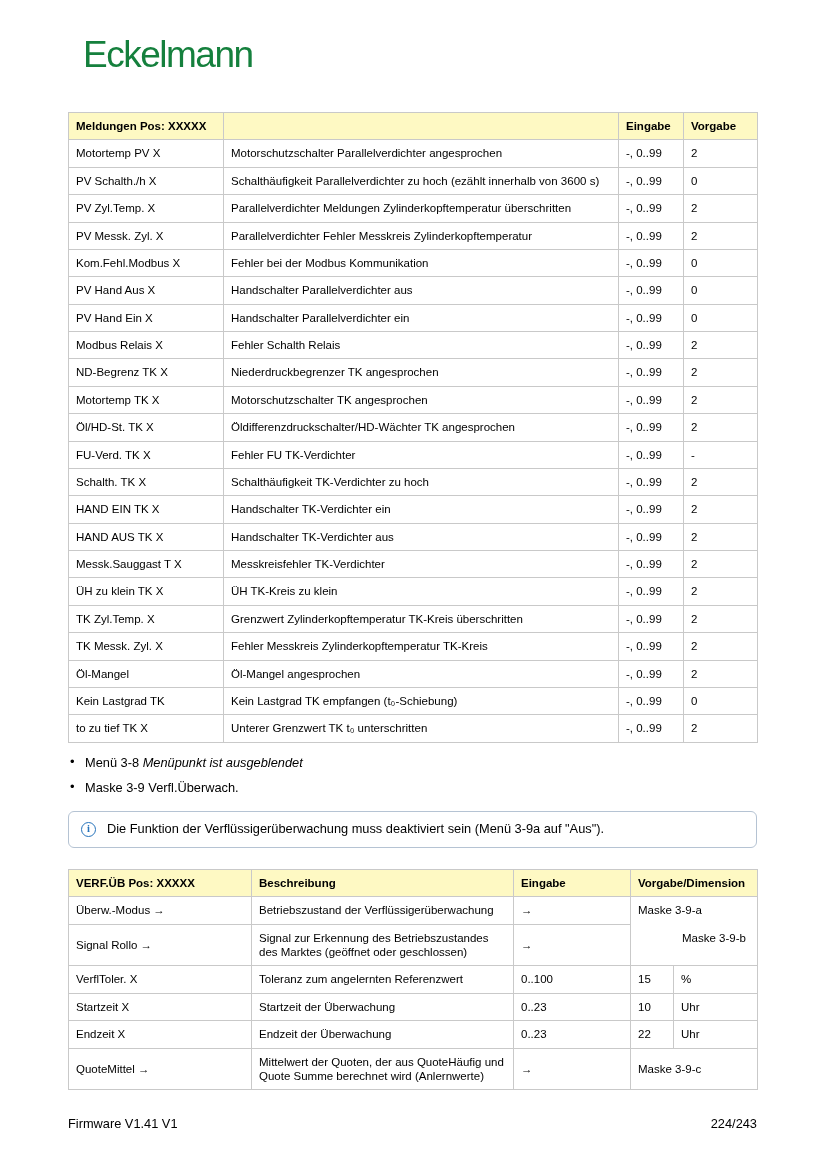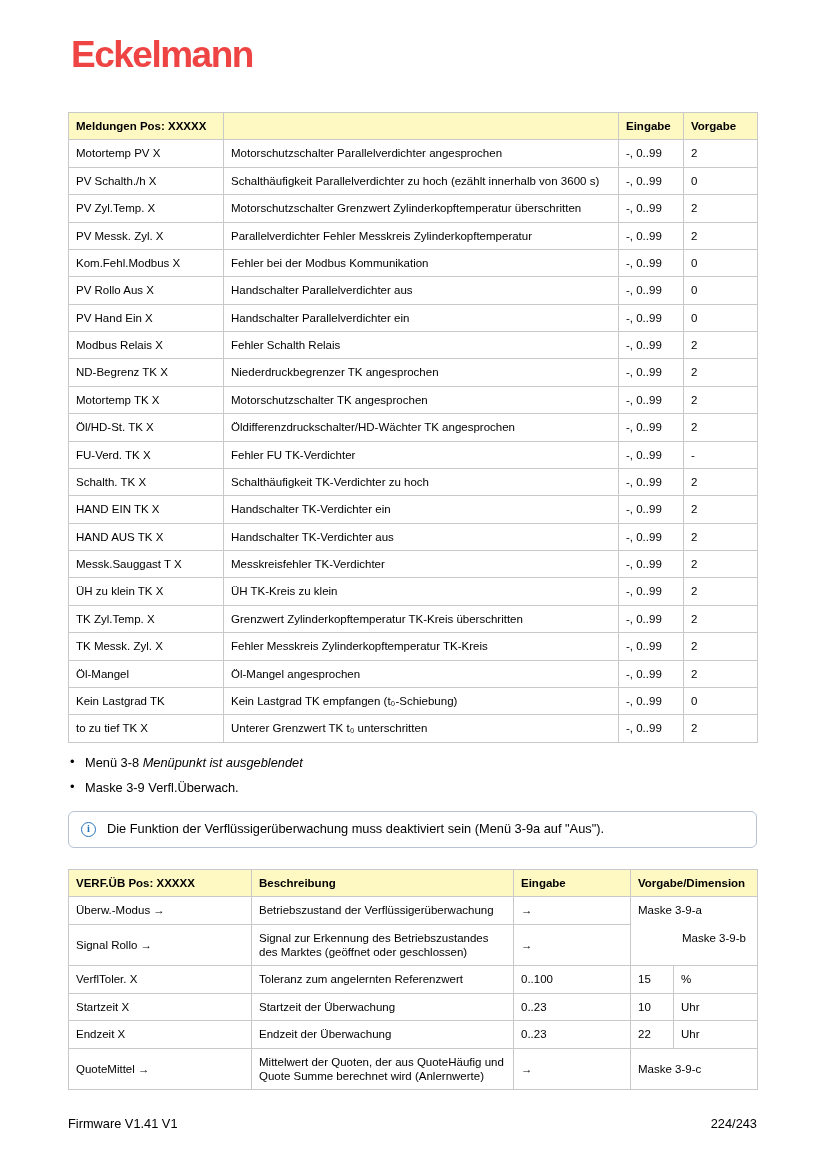--- a/index.html
+++ b/index.html
@@ -8,22 +8,22 @@
     width: 827px; height: 1169px;
     background: #ffffff;
     font-family: "Liberation Sans", sans-serif;
     color: #000000;
     position: relative;
     overflow: hidden;
   }
   .page { position: absolute; inset: 0; }
 
   .logo {
-    position: absolute; left: 71px; top: 36px;
-    font-size: 37px; font-weight: bold; color: #ef4444;
+    position: absolute; left: 83px; top: 36px;
+    font-size: 37px; font-weight: normal; color: #15803d;
     letter-spacing: -1.5px; line-height: 1;
   }
 
   .content { position: absolute; left: 68px; top: 112px; width: 689px; }
 
   table { border-collapse: collapse; width: 689px; font-size: 11.5px; table-layout: fixed; }
   td, th {
     border: 1px solid #c9c9c9;
     padding: 6px 7px;
     vertical-align: middle;
@@ -105,41 +105,41 @@
 
           <tr>
             <td>PV Schalth./h X</td>
             <td>Schalthäufigkeit Parallelverdichter zu hoch (ezählt innerhalb von 3600 s)</td>
             <td>-, 0..99</td>
             <td>0</td>
           </tr>
 
           <tr>
             <td>PV Zyl.Temp. X</td>
-            <td>Motorschutzschalter Grenzwert Zylinderkopftemperatur überschritten</td>
+            <td>Parallelverdichter Meldungen Zylinderkopftemperatur überschritten</td>
             <td>-, 0..99</td>
             <td>2</td>
           </tr>
 
           <tr>
             <td>PV Messk. Zyl. X</td>
             <td>Parallelverdichter Fehler Messkreis Zylinderkopftemperatur</td>
             <td>-, 0..99</td>
             <td>2</td>
           </tr>
 
           <tr>
             <td>Kom.Fehl.Modbus X</td>
             <td>Fehler bei der Modbus Kommunikation</td>
             <td>-, 0..99</td>
             <td>0</td>
           </tr>
 
           <tr>
-            <td>PV Rollo Aus X</td>
+            <td>PV Hand Aus X</td>
             <td>Handschalter Parallelverdichter aus</td>
             <td>-, 0..99</td>
             <td>0</td>
           </tr>
 
           <tr>
             <td>PV Hand Ein X</td>
             <td>Handschalter Parallelverdichter ein</td>
             <td>-, 0..99</td>
             <td>0</td>

